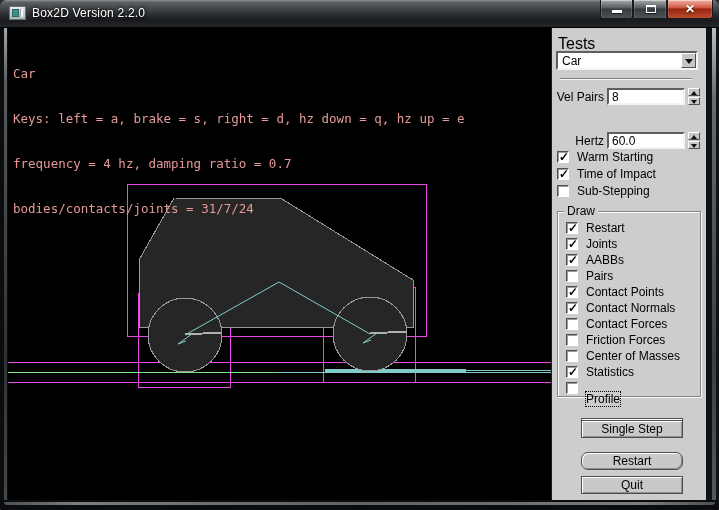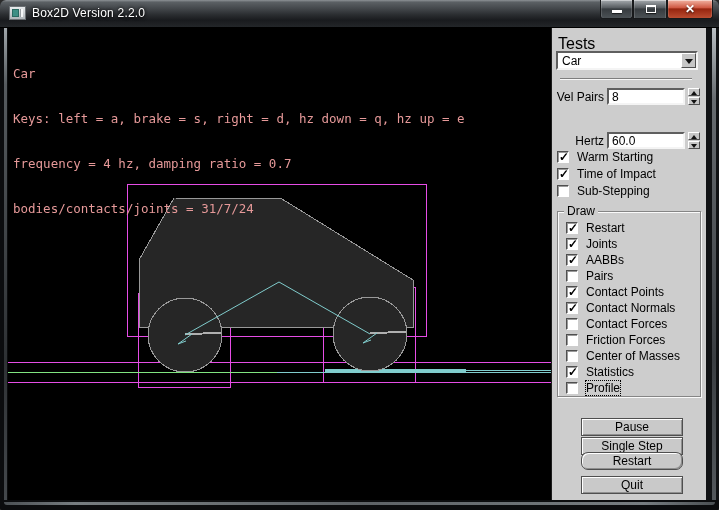--- a/index.html
+++ b/index.html
@@ -73,21 +73,21 @@
     border-left:3px solid transparent;border-right:3px solid transparent;border-bottom:4px solid #111;}
   .spin .t-dn{position:absolute;left:2px;top:2px;width:0;height:0;
     border-left:3px solid transparent;border-right:3px solid transparent;border-top:4px solid #111;}
   .cbrow{position:absolute;left:5px;height:14px;cursor:pointer;}
   .cb{position:absolute;left:0;top:0;width:12px;height:12px;background:#fff;
     border:1px solid;border-color:#4f4f4f #ffffff #ffffff #4f4f4f;
     box-shadow:inset 1px 1px 0 #9a9a9a;}
   .cb.checked::after{content:"\2713";position:absolute;left:1px;top:-2px;
     font-size:12px;font-weight:bold;color:#000;}
   .cblabel{position:absolute;left:20px;top:-1px;white-space:nowrap;}
-  .cblabel.focused{outline:1px dotted #000;}
+  .cblabel.focused{outline:1px dotted #000;margin-top:11px;}
   .groupbox{position:absolute;left:5px;top:183px;width:144px;height:186px;
     border:1px solid #858585;box-shadow:1px 1px 0 #fafafa,inset 1px 1px 0 #fafafa;}
   .groupbox .gtitle{position:absolute;left:6px;top:-8px;background:#cdcdcd;padding:0 3px;font-size:12px;}
   .pbtn{position:absolute;left:29px;width:102px;height:18px;background:#c9c9c9;
     border:1px solid #4f4f4f;box-shadow:inset 1px 1px 0 #ffffff,inset -1px -1px 0 #8f8f8f;
     font-size:12px;text-align:center;line-height:16px;cursor:pointer;
     font-family:"Liberation Sans",sans-serif;}
 </style>
 </head>
 <body>
@@ -253,18 +253,18 @@
         <span class="cb checked"></span>
         <span class="cblabel">Statistics</span>
       </div>
       <div class="cbrow" style="left:8px;top:170px;">
         <span class="cb"></span>
         <span class="cblabel focused">Profile</span>
       </div>
     </div>
 
     <div class="pbtn" style="top:390px;">Pause</div>
-    <div class="pbtn" style="top:409px;text-align:center;">Single Step</div>
+    <div class="pbtn" style="top:392px;text-align:center;">Single Step</div>
     <div class="pbtn" style="top:424px;border-radius:7px;">Restart</div>
     <div class="pbtn" style="top:448px;">Quit</div>
 
   </div>
 </div>
 
 </body></html>

